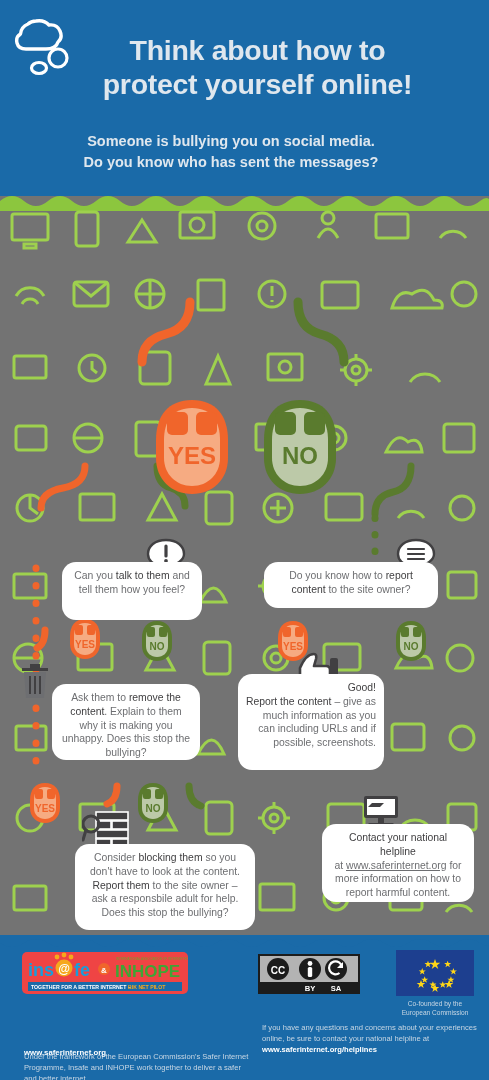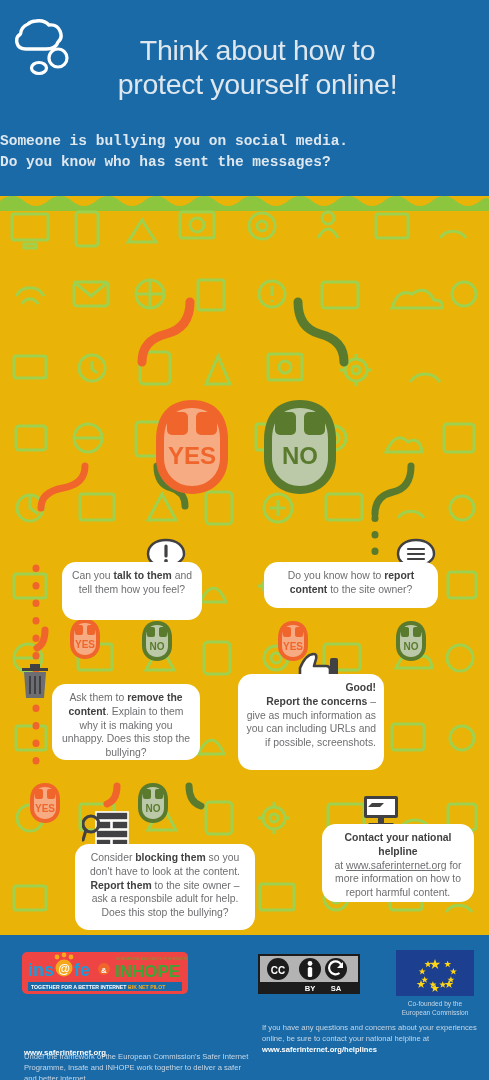--- a/index.html
+++ b/index.html
@@ -14,34 +14,35 @@
   
   #header {
     position:absolute; left:0; top:0; width:489px; height:196px;
     background:#1a6aa8;
   }
   #cloud-icon { position:absolute; left:14px; top:18px; width:62px; height:60px; }
   #title {
     position:absolute; left:0; top:34px; width:489px;
     text-align:center;
     color:#dfe7ee;
-    font-size:28.5px; font-weight:normal; line-height:1.18;
+    font-size:28.5px; font-weight:bold; line-height:1.18;
     letter-spacing:-0.3px;
     padding-left:26px;
   }
   #subtitle {
     position:absolute; left:0; top:131px; width:462px;
+    text-align:center;
     color:#dfe7ee;
-    font-size:14.5px; font-weight:bold; line-height:1.42;font-family:Liberation Mono, monospace;
+    font-size:14.5px; font-weight:bold; line-height:1.42;
   }
 
   
   #body-green {
     position:absolute; left:0; top:196px; width:489px; height:740px;
-    background:#eab308;
+    background:#737373;
     overflow:hidden;
   }
   
   #scallop-top {
     position:absolute; left:0; top:-1px; width:489px; height:16px;
   }
   
   #wallpaper { position:absolute; left:0; top:0; width:489px; height:740px; opacity:1; }
 
   
@@ -55,21 +56,21 @@
   .card {
     position:absolute;
     background:#ffffff;
     border-radius:14px;
     color:#6d6e71;
     text-align:center;
     font-size:10.4px;
     line-height:1.33;
     padding:7px 8px;
   }
-  .card b { color:#414042; font-weight:bold; }
+  .card b { color:#414042; font-weight:normal; }
   .card .u { text-decoration:underline; }
 
   
   #card-talk      { left:62px;  top:366px; width:140px; height:58px; }
   #card-report-q  { left:264px; top:366px; width:174px; height:46px; }
   #card-remove    { left:52px;  top:488px; width:148px; height:76px; }
   #card-good-rep  { left:238px; top:478px; width:146px; height:96px;text-align:right; }
   #card-contact   { left:322px; top:628px; width:152px; height:78px;text-align:center; }
   #card-block     { left:75px;  top:648px; width:180px; height:86px; }
 
@@ -417,21 +418,21 @@
   <div class="card" id="card-report-q">
     <span>Do you know how to </span><b>report content</b><span> to the site owner?</span>
   </div>
 
   <div class="card" id="card-remove">
     <span>Ask them to </span><b>remove the content</b><span>. Explain to them why it is making you unhappy. Does this stop the bullying?</span>
   </div>
 
   <div class="card" id="card-good-rep">
     <b>Good!</b><br>
-    <b>Report the concerns</b><span> – give as much information as you can including URLs and if possible, screenshots.</span>
+    <b>Report the content</b><span> – give as much information as you can including URLs and if possible, screenshots.</span>
   </div>
 
   <div class="card" id="card-contact">
     <b>Contact your national helpline</b><br>
     <span>at </span><span class="u">www.saferinternet.org</span><span> for more information on how to report harmful content.</span>
   </div>
 
   <div class="card" id="card-block">
     <span>Consider </span><b>blocking them</b><span> so you don't have to look at the content. </span><b>Report them</b><span> to the site owner – ask a responsbile adult for help. Does this stop the bullying?</span>
   </div>

